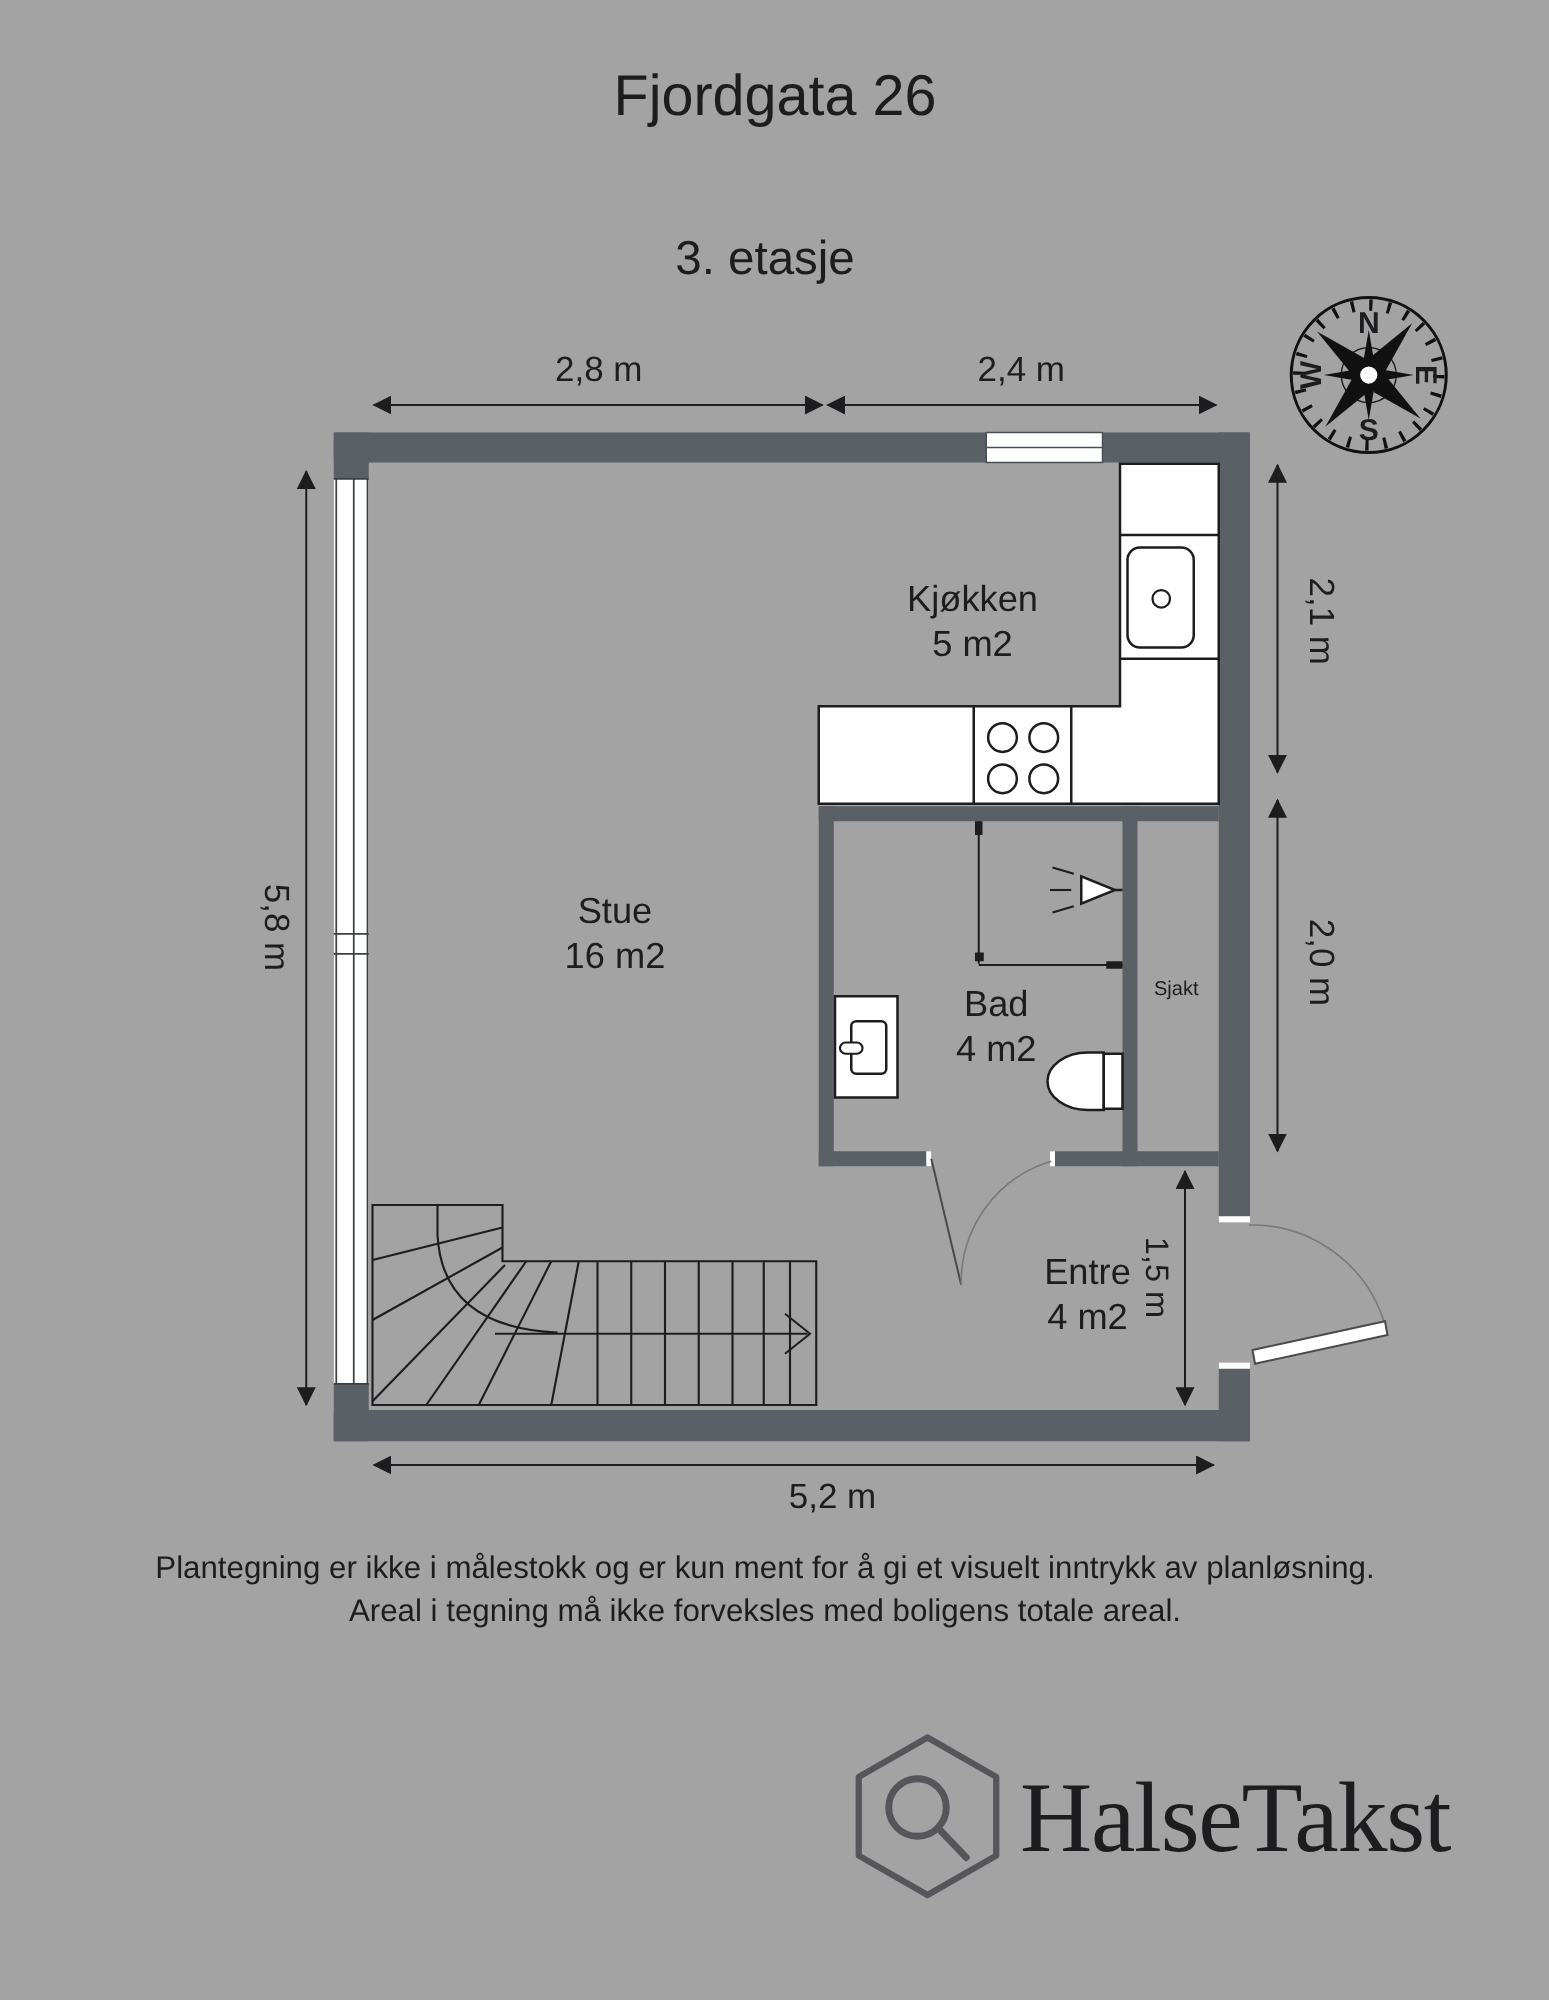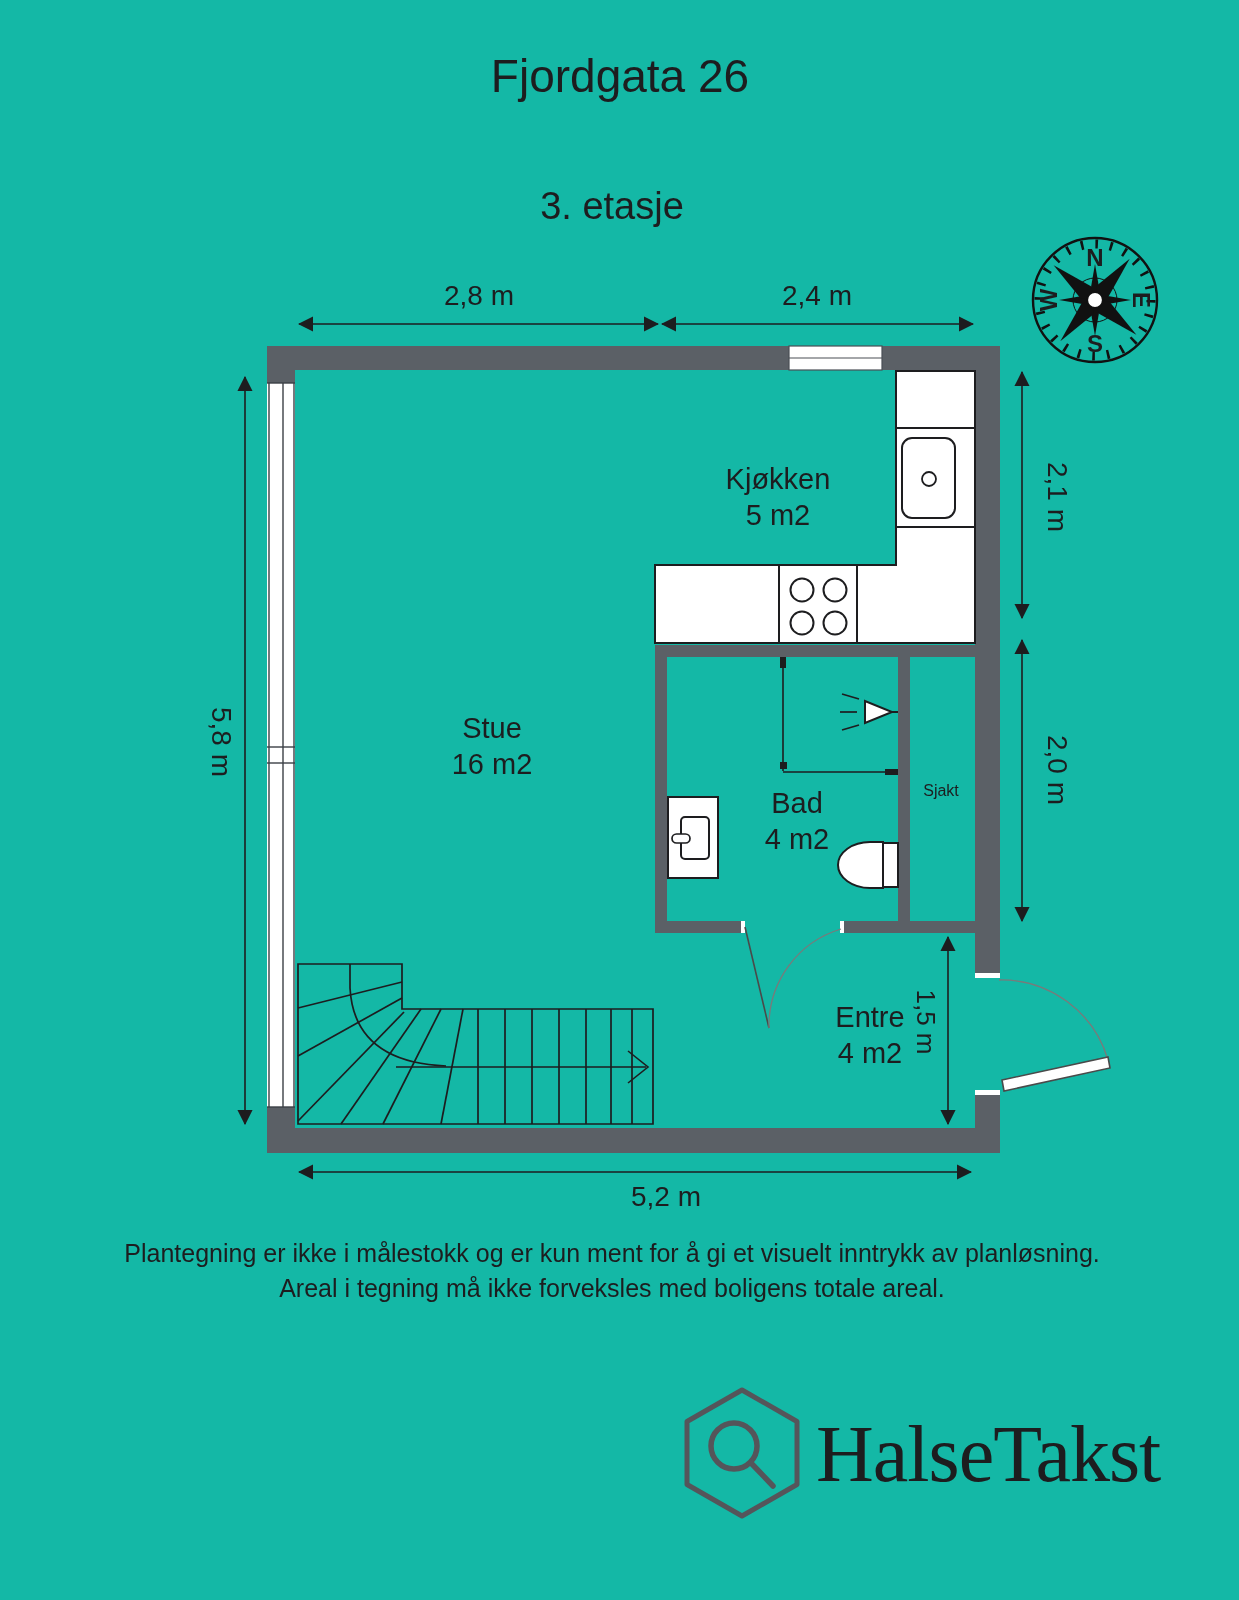--- a/index.html
+++ b/index.html
@@ -1,16 +1,16 @@
 <!DOCTYPE html>
 <html><head>
 <meta charset="utf-8">
 <style>
   html,body{margin:0;padding:0;background:#ffffff;}
-  .page{width:1239px;height:1600px;background:#14b8a6;position:relative;overflow:hidden;
+  .page{width:1239px;height:1600px;background:#a3a3a3;position:relative;overflow:hidden;
         font-family:"Liberation Sans", sans-serif;text-align:center;}
   svg text{font-family:"Liberation Sans", sans-serif;fill:#1d1d1f;}
   svg .serif{font-family:"Liberation Serif", serif;}
 </style>
 </head>
 <body>
 
 <div class="page">
 <svg width="1239" height="1600" viewBox="0 0 1239 1600" xmlns="http://www.w3.org/2000/svg">
   <defs>

